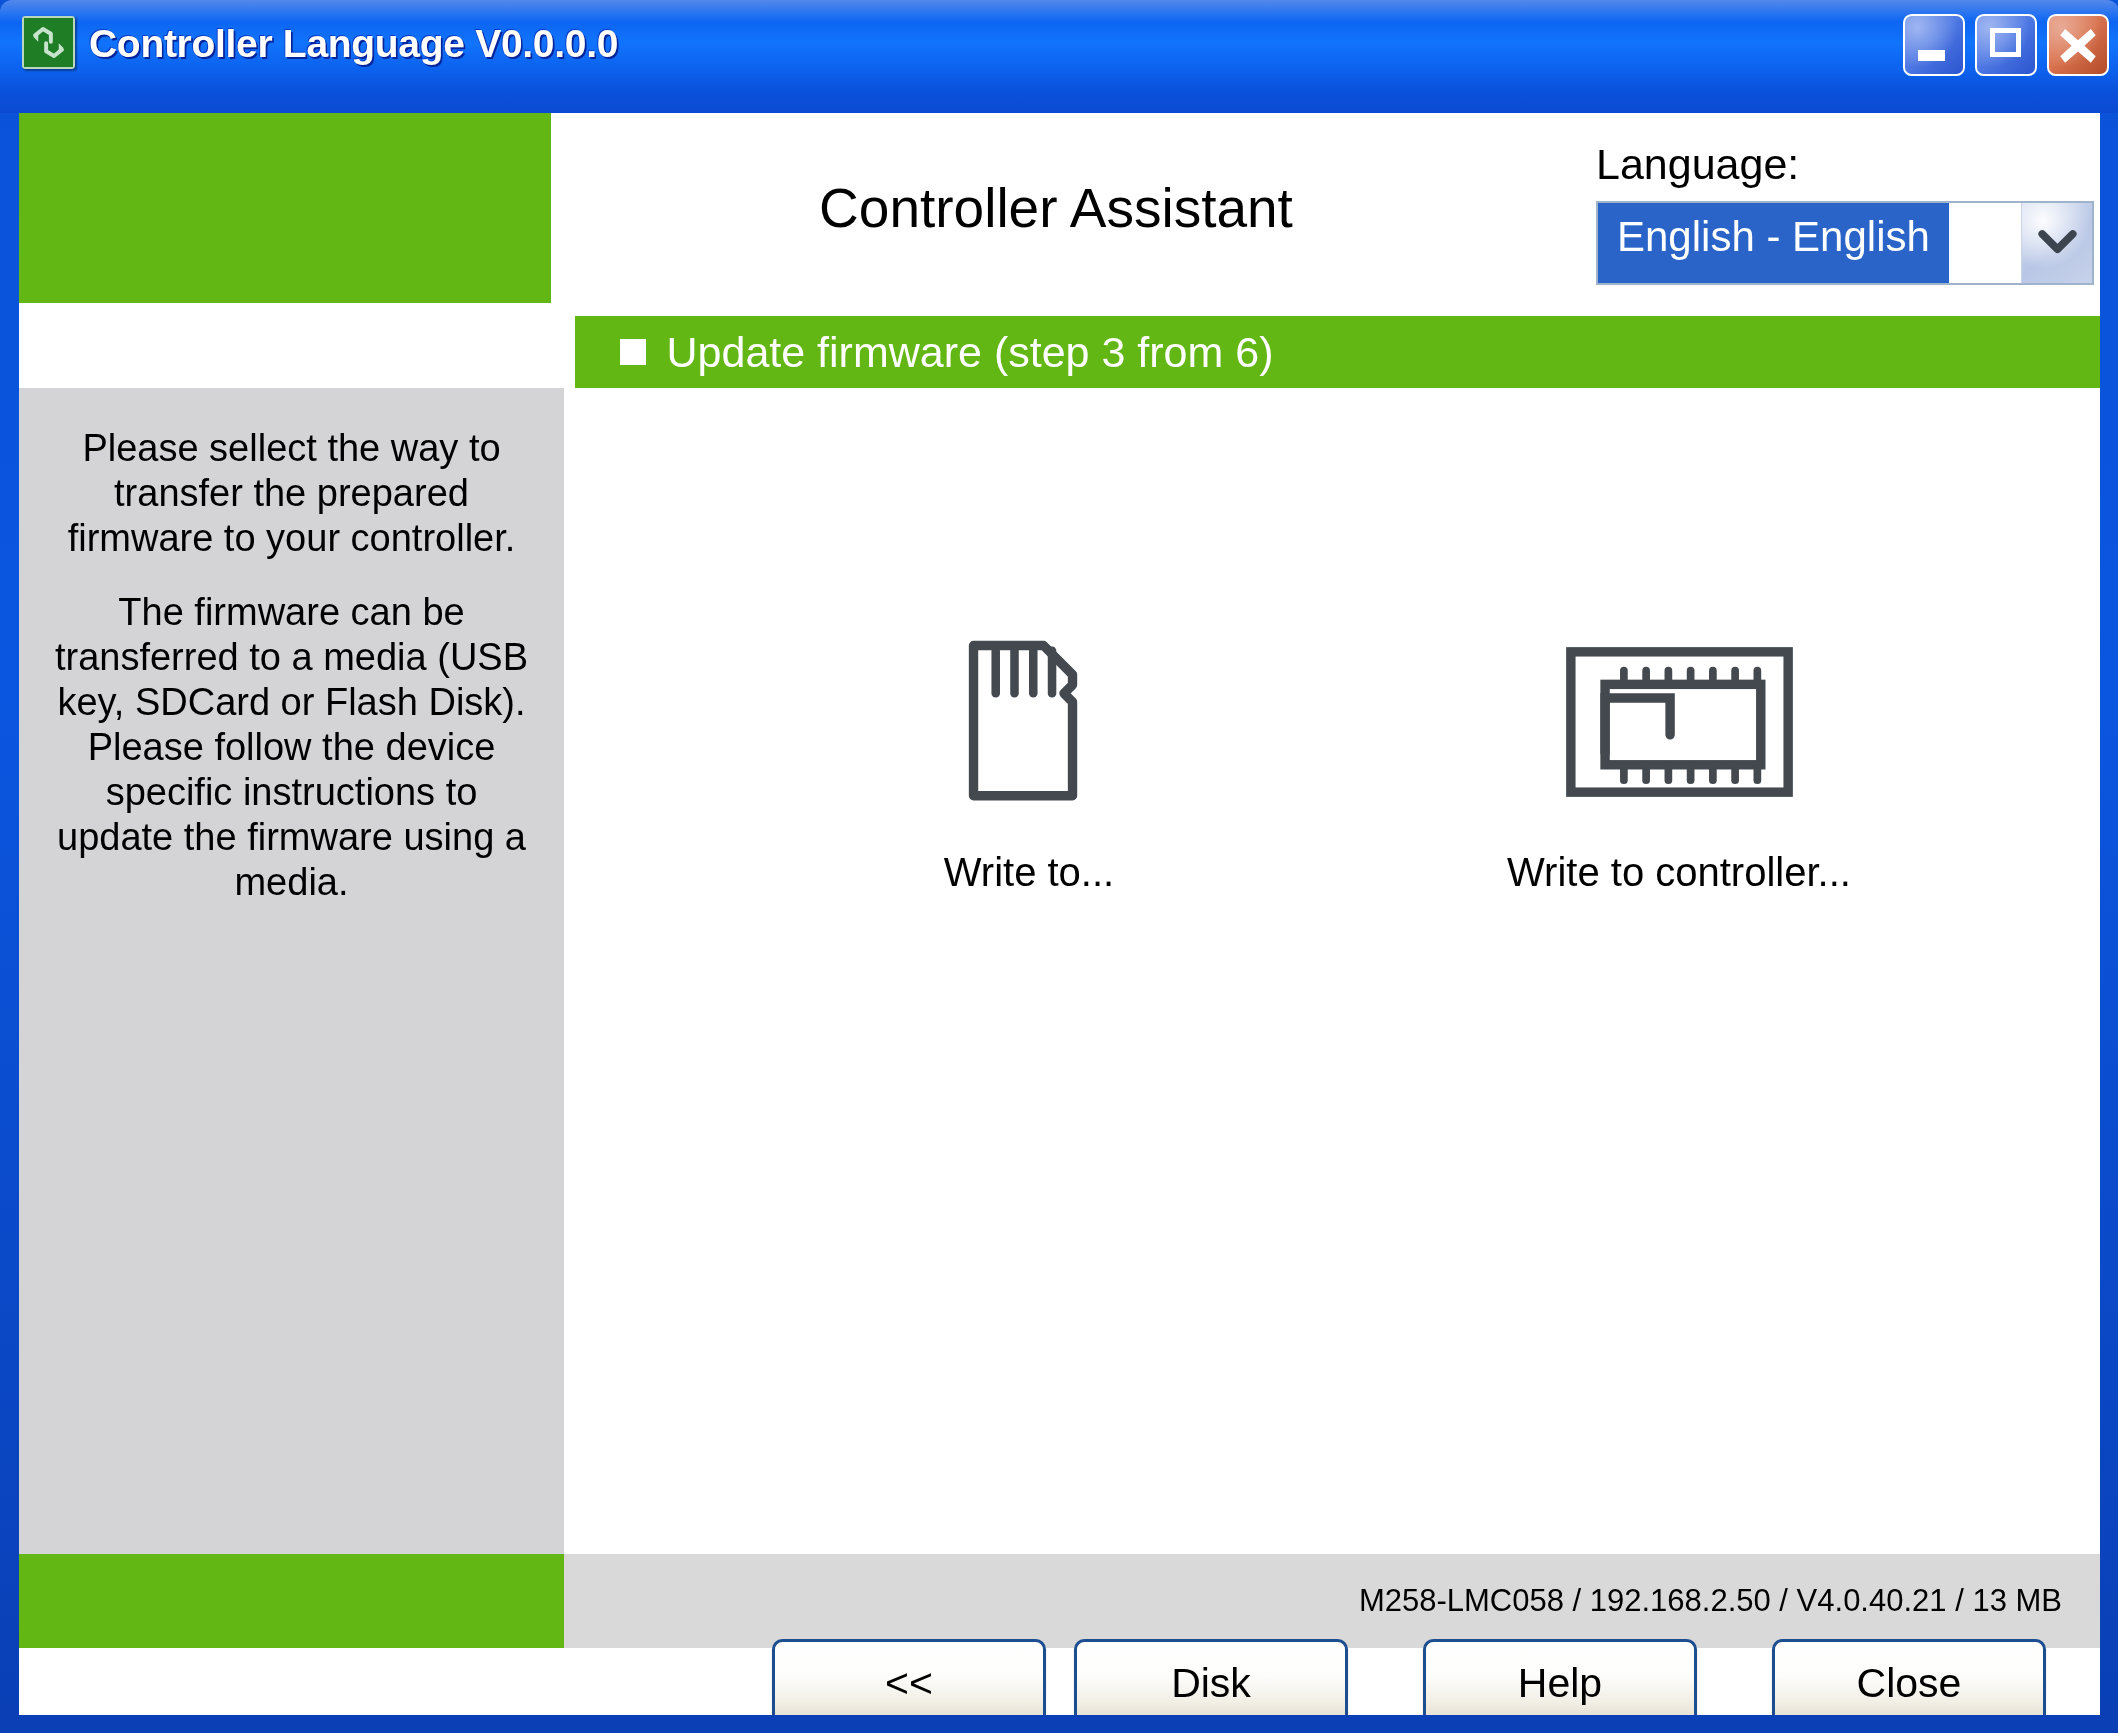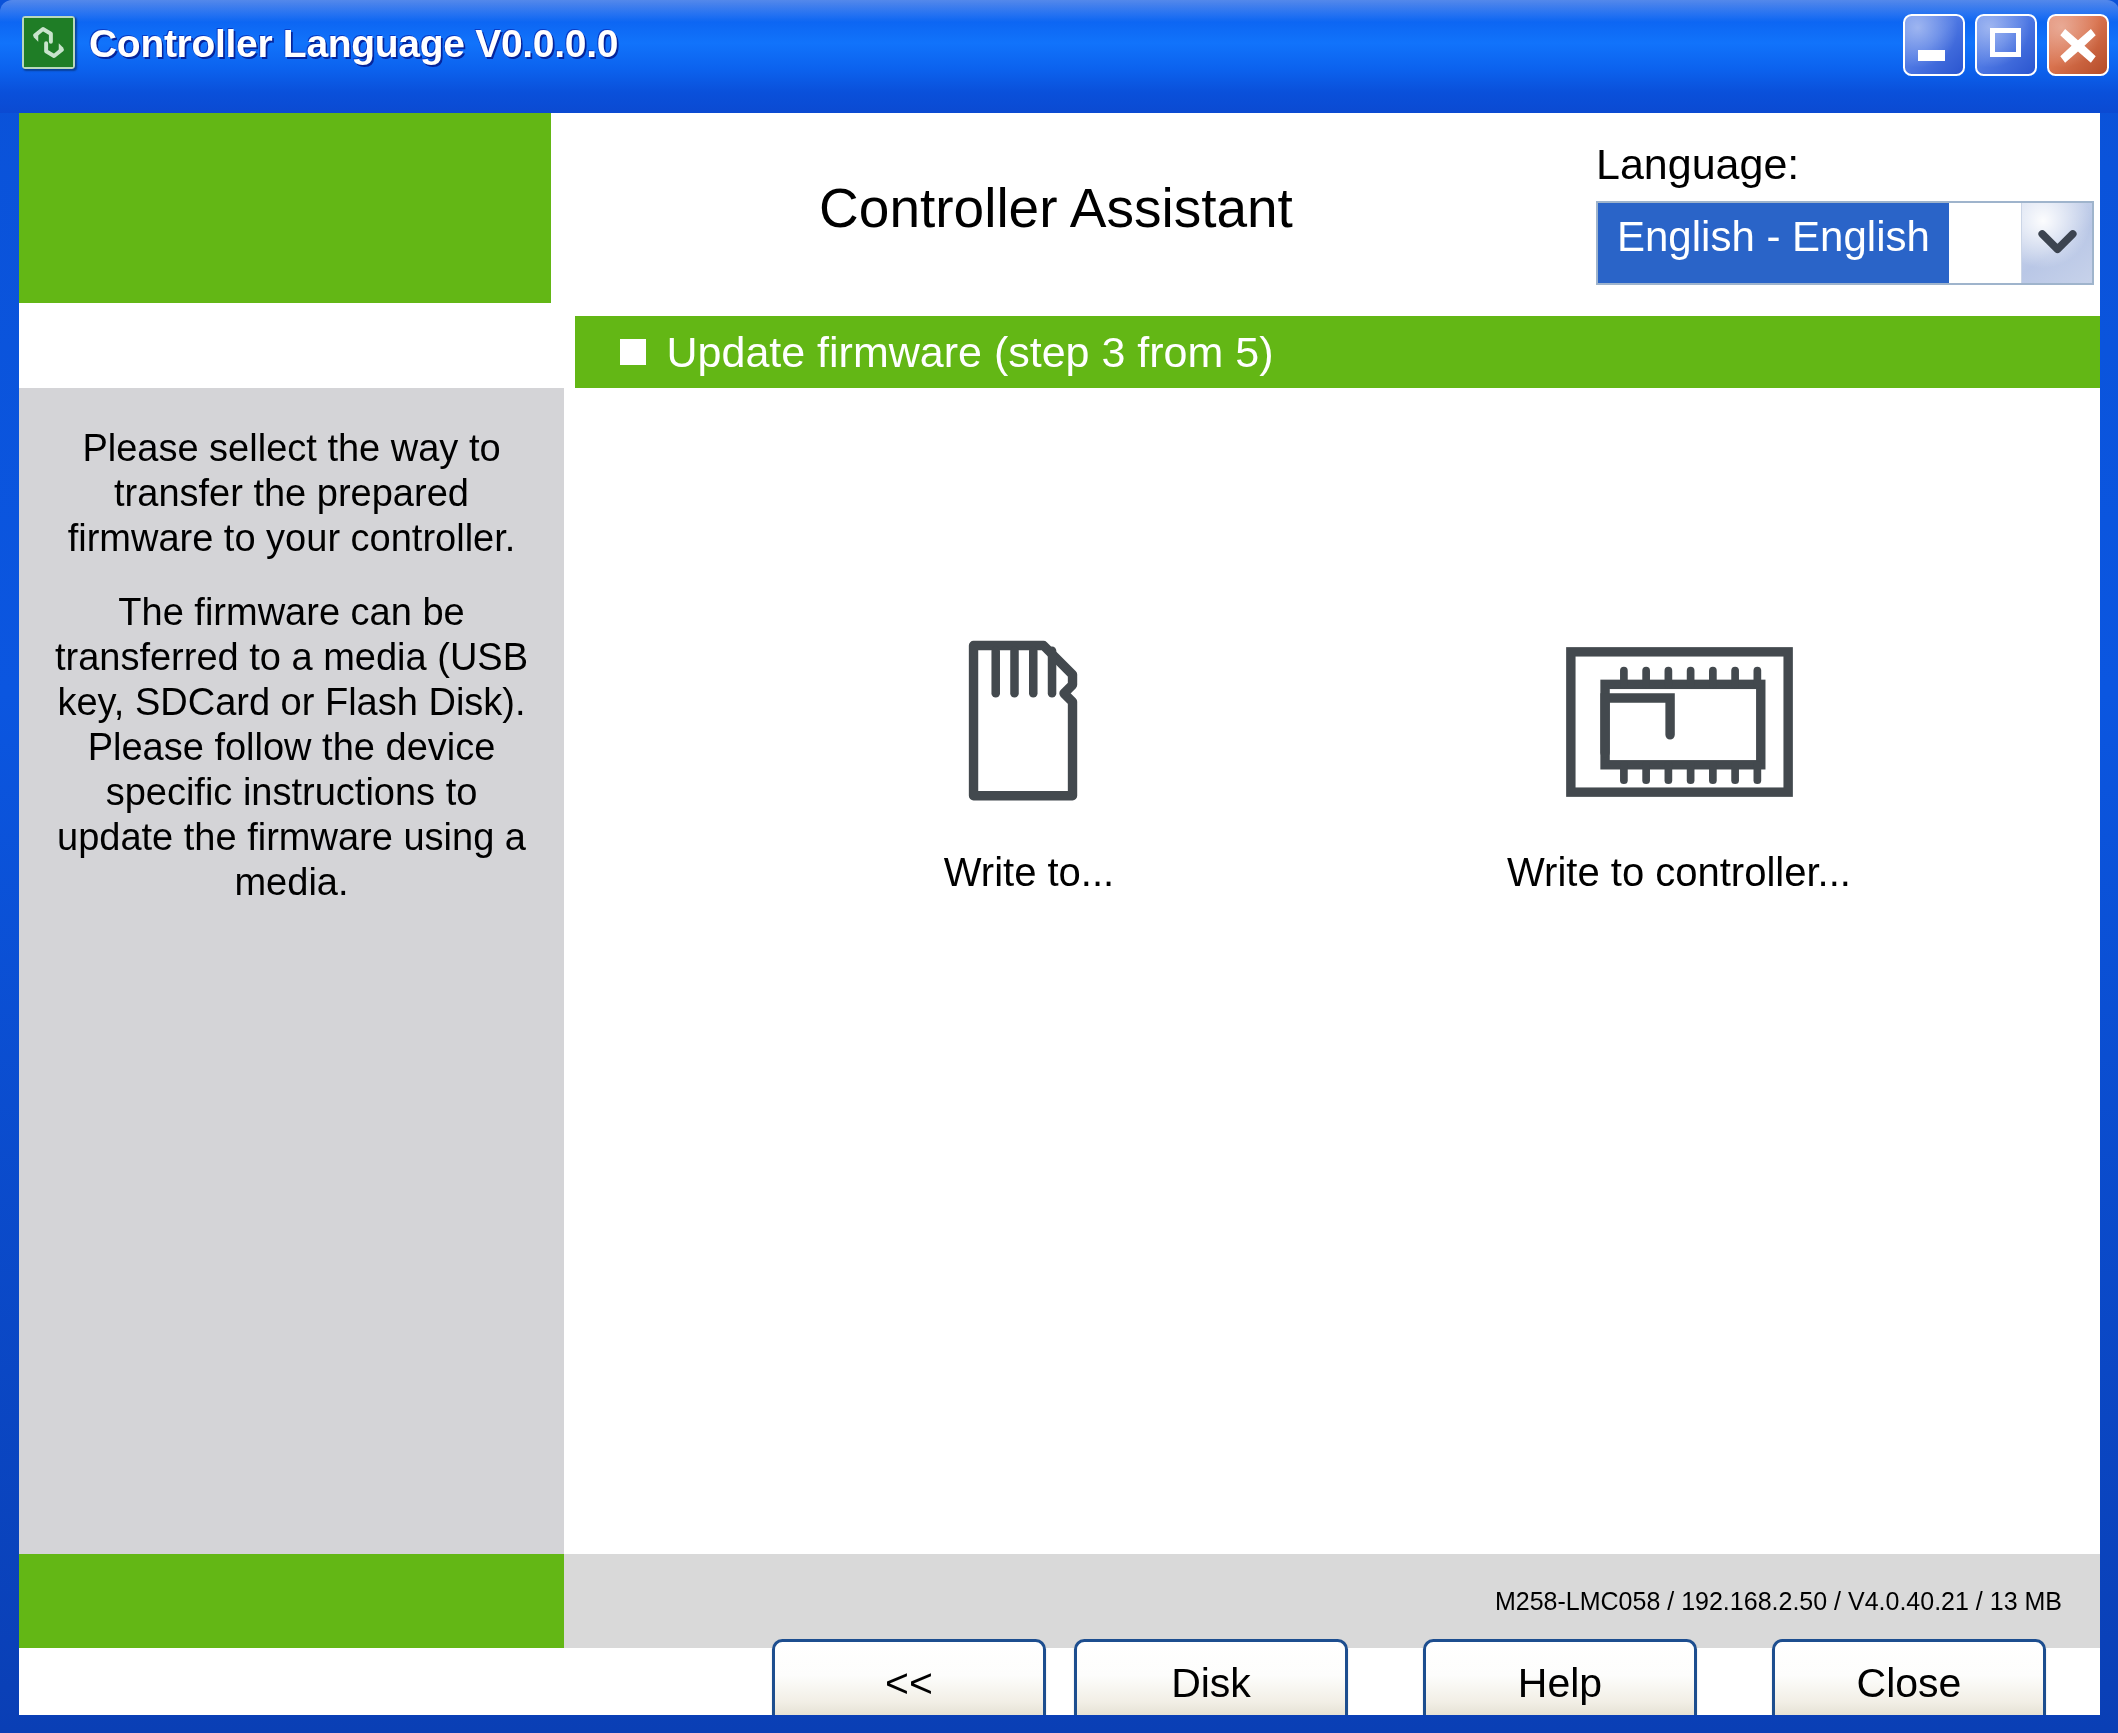--- a/index.html
+++ b/index.html
@@ -296,21 +296,21 @@
     width: 1536px;
     height: 94px;
     background: #d9d9d9;
     display: flex;
     align-items: center;
     justify-content: flex-end;
     padding-right: 38px;
     box-sizing: border-box;
   }
   .status-text {
-    font-size: 25px;
+    font-size: 31px;
     color: #000000;
     white-space: nowrap;
   }
 
   
   .buttonbar {
     position: absolute;
     left: 0;
     top: 1535px;
     width: 2081px;
@@ -397,21 +397,21 @@
               <path d="M5 7 L23 25 L41 7" fill="none" stroke="#3c4450" stroke-width="9" stroke-linecap="round" stroke-linejoin="round"></path>
             </svg>
           </div>
         </div>
       </div>
     </div>
 
     <div class="banner-left-gap"></div>
     <div class="step-banner">
       <div class="step-bullet"></div>
-      <div class="step-text">Update firmware (step 3 from 5)</div>
+      <div class="step-text">Update firmware (step 3 from 6)</div>
     </div>
 
     <div class="sidebar">
       <p>Please sellect the way to transfer the prepared firmware to your controller.</p>
       <p>The firmware can be transferred to a media (USB key, SDCard or Flash Disk). Please follow the device specific instructions to update the firmware using a media.</p>
     </div>
 
     <div class="content">
 
       <div class="choice choice-media">

